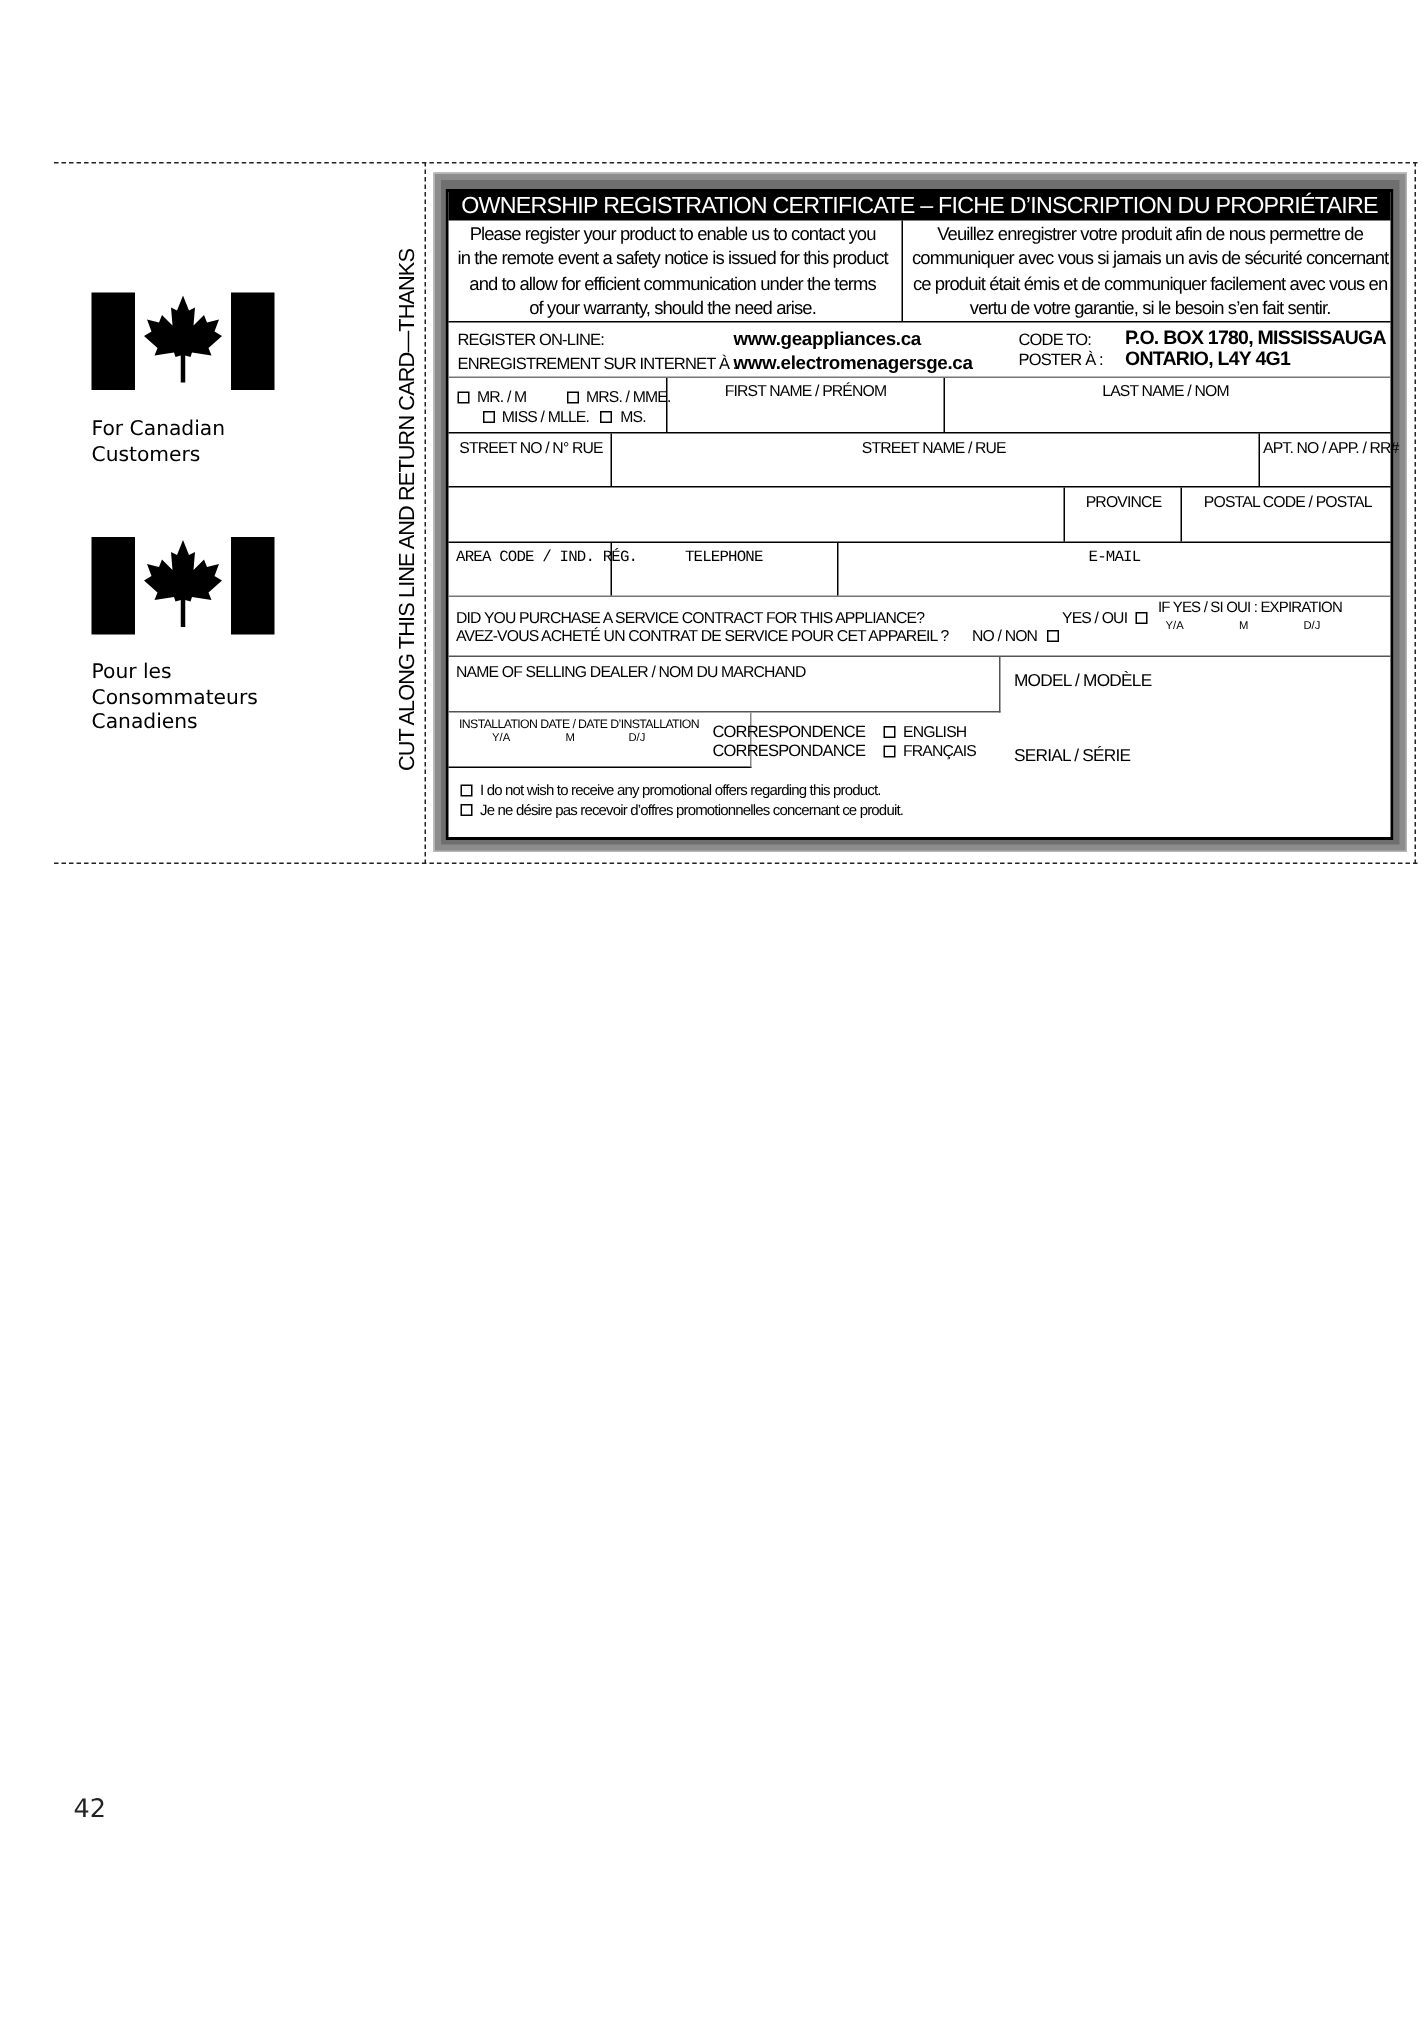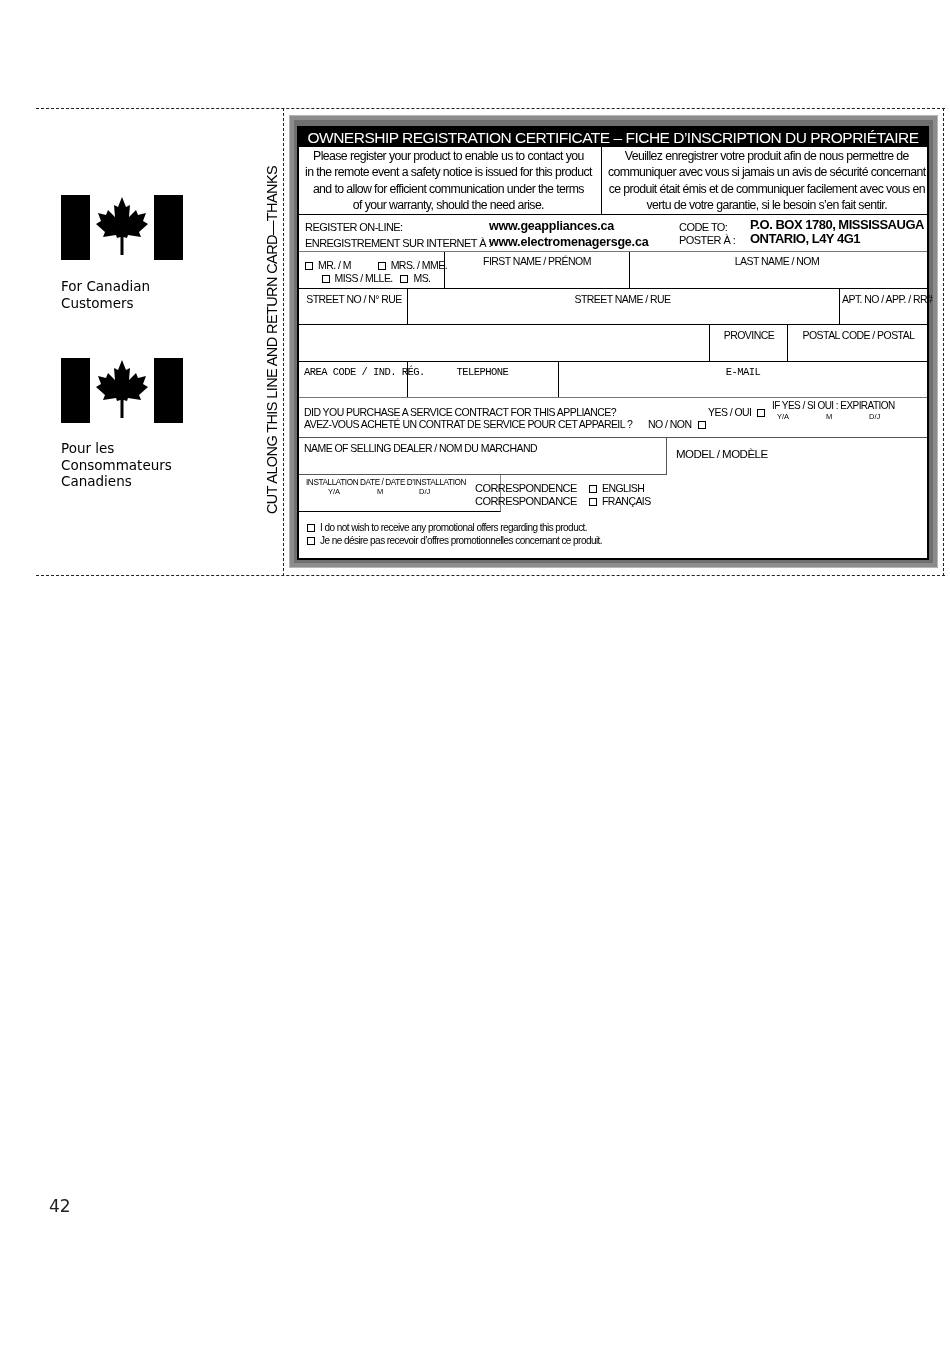--- a/index.html
+++ b/index.html
@@ -184,20 +184,21 @@
     <div class="cell lbl" style="left:473px;top:2px;font-size:10px;">IF YES / SI OUI : EXPIRATION</div>
     <div class="cell small" style="left:478px;top:14px;">Y/A</div>
     <div class="cell small" style="left:527px;top:14px;">M</div>
     <div class="cell small" style="left:570px;top:14px;">D/J</div>
   </div>
 
   <div class="cell" style="left:0;top:310px;width:368px;height:37px;border-bottom:1px solid #555;border-right:1px solid #555;">
     <div class="lbl" style="position:absolute;left:5px;top:4px;">NAME OF SELLING DEALER / NOM DU MARCHAND</div>
   </div>
   <div class="cell mid" style="left:377px;top:320px;">MODEL / MODÈLE</div>
+  <div class="cell mid" style="left:377px;top:370px;">SERIAL / SÉRIE</div>
 
   <div class="cell" style="left:0;top:347px;width:202px;height:37px;border-bottom:1px solid #000;border-right:1px solid #888;">
     <div class="lbl" style="position:absolute;left:7px;top:2px;font-size:8.2px;letter-spacing:-0.4px;">INSTALLATION DATE / DATE D’INSTALLATION</div>
     <div class="small" style="position:absolute;left:29px;top:12px;">Y/A</div>
     <div class="small" style="position:absolute;left:78px;top:12px;">M</div>
     <div class="small" style="position:absolute;left:120px;top:12px;">D/J</div>
   </div>
 
   <div class="cell lbl" style="left:176px;top:354px;font-size:11px;">CORRESPONDENCE</div>
   <div class="cell lbl" style="left:176px;top:367px;font-size:11px;">CORRESPONDANCE</div>

